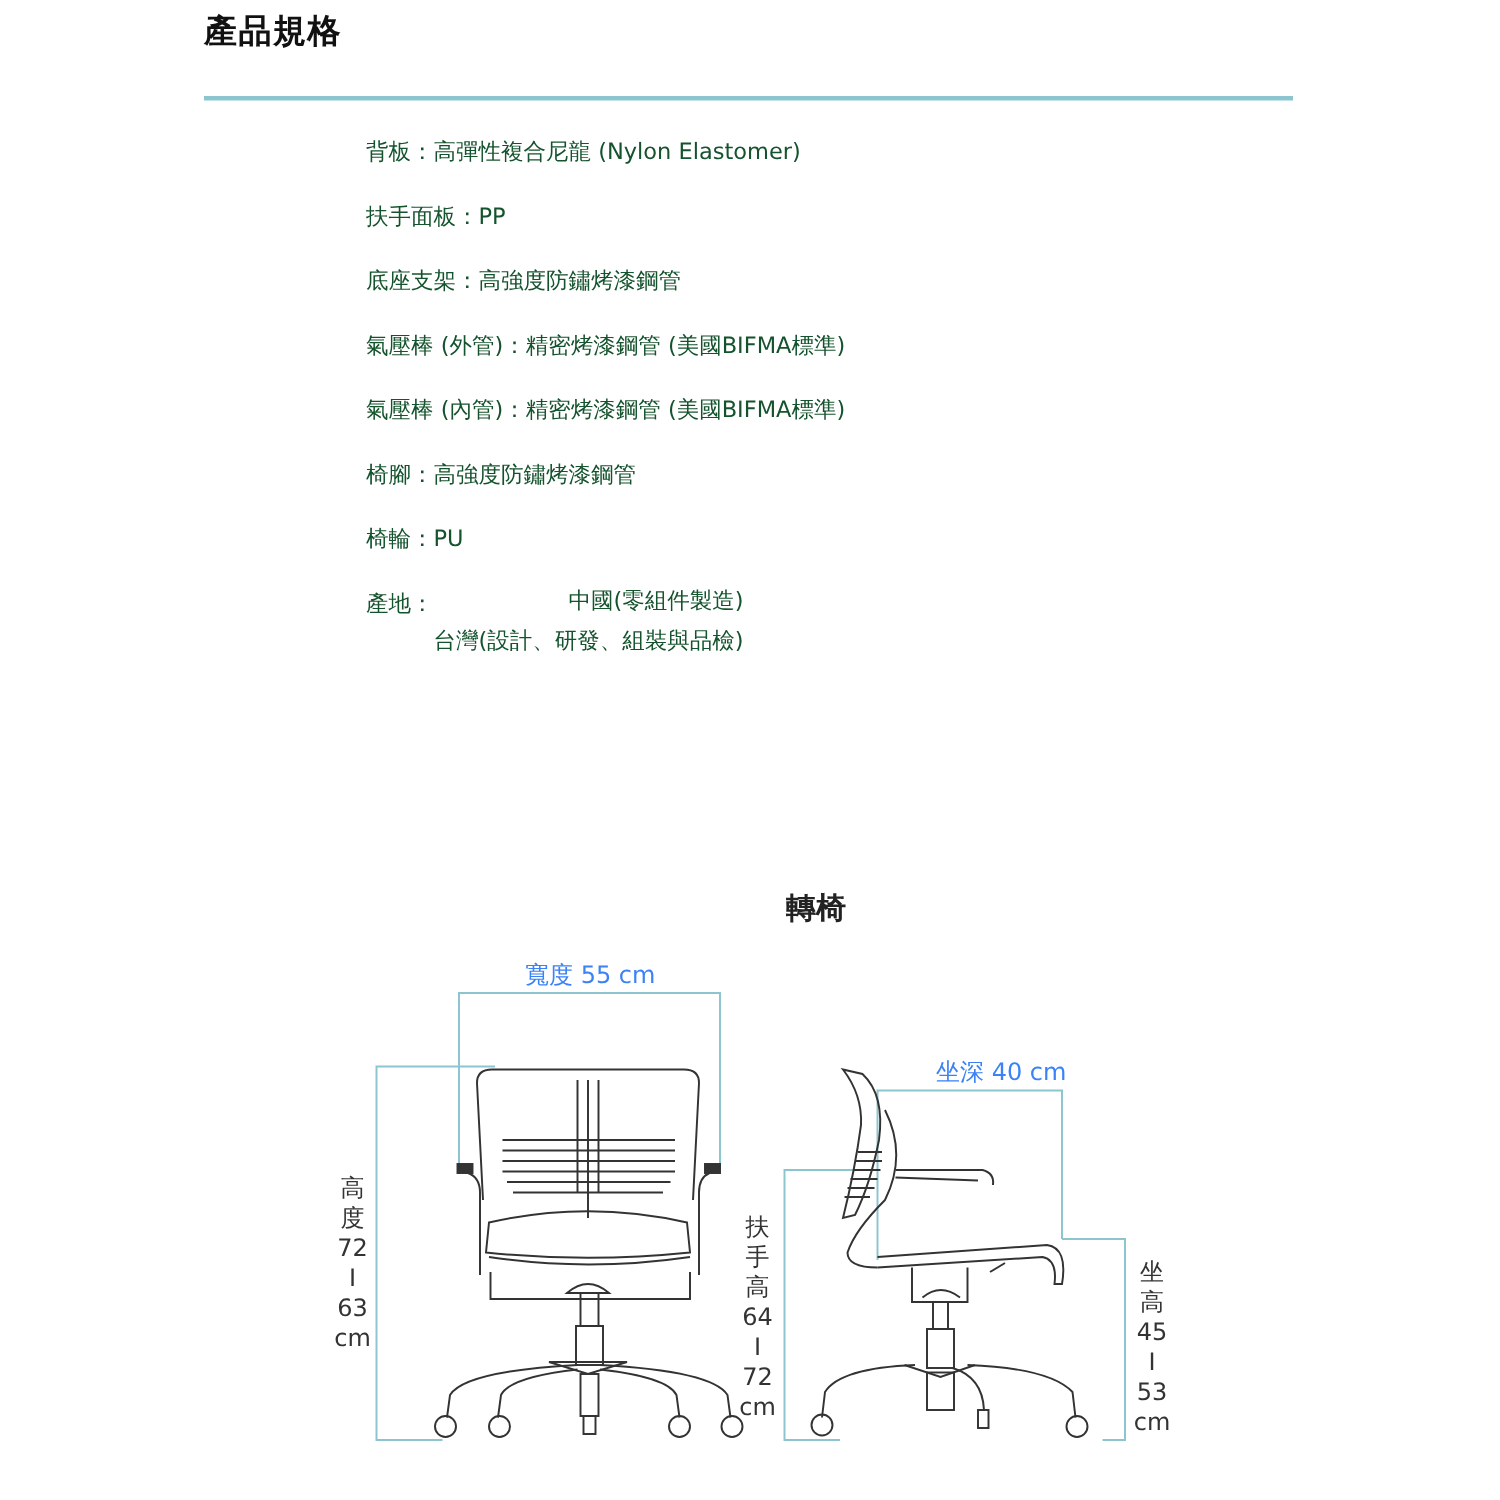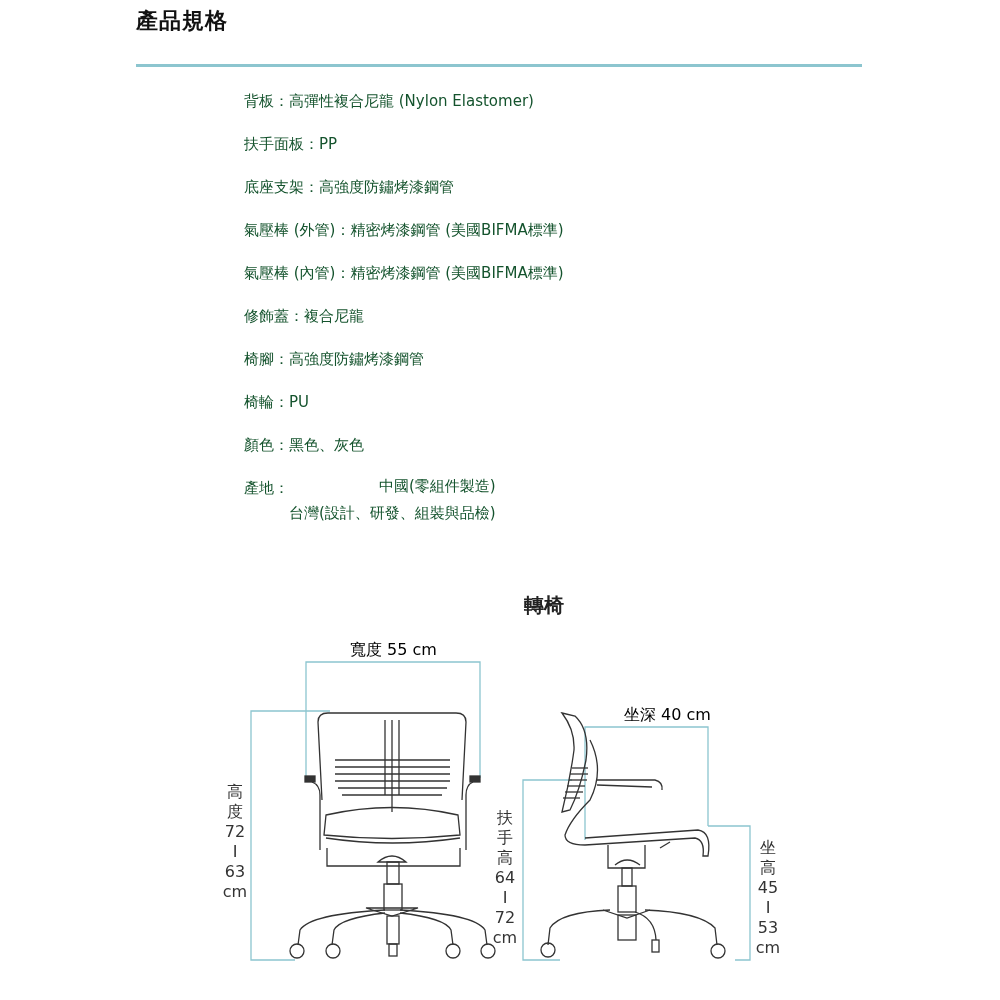--- a/index.html
+++ b/index.html
@@ -20,21 +20,21 @@
       font-size: 15px; color: #14532d; height: 43px; line-height: 30px; white-space: nowrap;
     }
     .spec .k, .spec .sep, .spec .v { display: inline-block; vertical-align: top; }
     .spec.multi .v span { display: block; line-height: 27px; text-align: right; }
     .spec.multi { height: 70px; }
     .subtitle {
       position: absolute; left: 0; width: 1000px; top: 592px; text-align: center;
       font-size: 20px; font-weight: bold; color: #222; margin-left: 44px;
     }
     .dim-label {
-      position: absolute; font-size: 16px; color: #000000; white-space: nowrap; text-align: right;
+      position: absolute; font-size: 16px; color: #3b82f6; white-space: nowrap; text-align: right;
     }
     .vlabel {
       position: absolute; font-size: 16px; color: #333; text-align: center; width: 30px;
       line-height: 20px;
     }
     .vlabel span { display: block; }
     svg.drawing { position: absolute; left: 0; top: 0; }
   </style>
 </head>
 <body>
@@ -52,30 +52,24 @@
   <div class="spec">
     <span class="k">底座支架</span><span class="sep">：</span><span class="v">高強度防鏽烤漆鋼管</span>
   </div>
   <div class="spec">
     <span class="k">氣壓棒 (外管)</span><span class="sep">：</span><span class="v">精密烤漆鋼管 (美國BIFMA標準)</span>
   </div>
   <div class="spec">
     <span class="k">氣壓棒 (內管)</span><span class="sep">：</span><span class="v">精密烤漆鋼管 (美國BIFMA標準)</span>
   </div>
   <div class="spec">
-    <span class="k">修飾蓋</span><span class="sep">：</span><span class="v">複合尼龍</span>
-  </div>
-  <div class="spec">
     <span class="k">椅腳</span><span class="sep">：</span><span class="v">高強度防鏽烤漆鋼管</span>
   </div>
   <div class="spec">
     <span class="k">椅輪</span><span class="sep">：</span><span class="v">PU</span>
-  </div>
-  <div class="spec">
-    <span class="k">顏色</span><span class="sep">：</span><span class="v">黑色、灰色</span>
   </div>
   <div class="spec multi">
     <span class="k">產地</span><span class="sep">：</span><span class="v"><span>中國(零組件製造)</span><span>台灣(設計、研發、組裝與品檢)</span></span>
   </div>
 </div>
 
 <div class="subtitle">轉椅</div>
 
 <svg class="drawing" width="1000" height="1000" viewBox="0 0 1000 1000">
 

